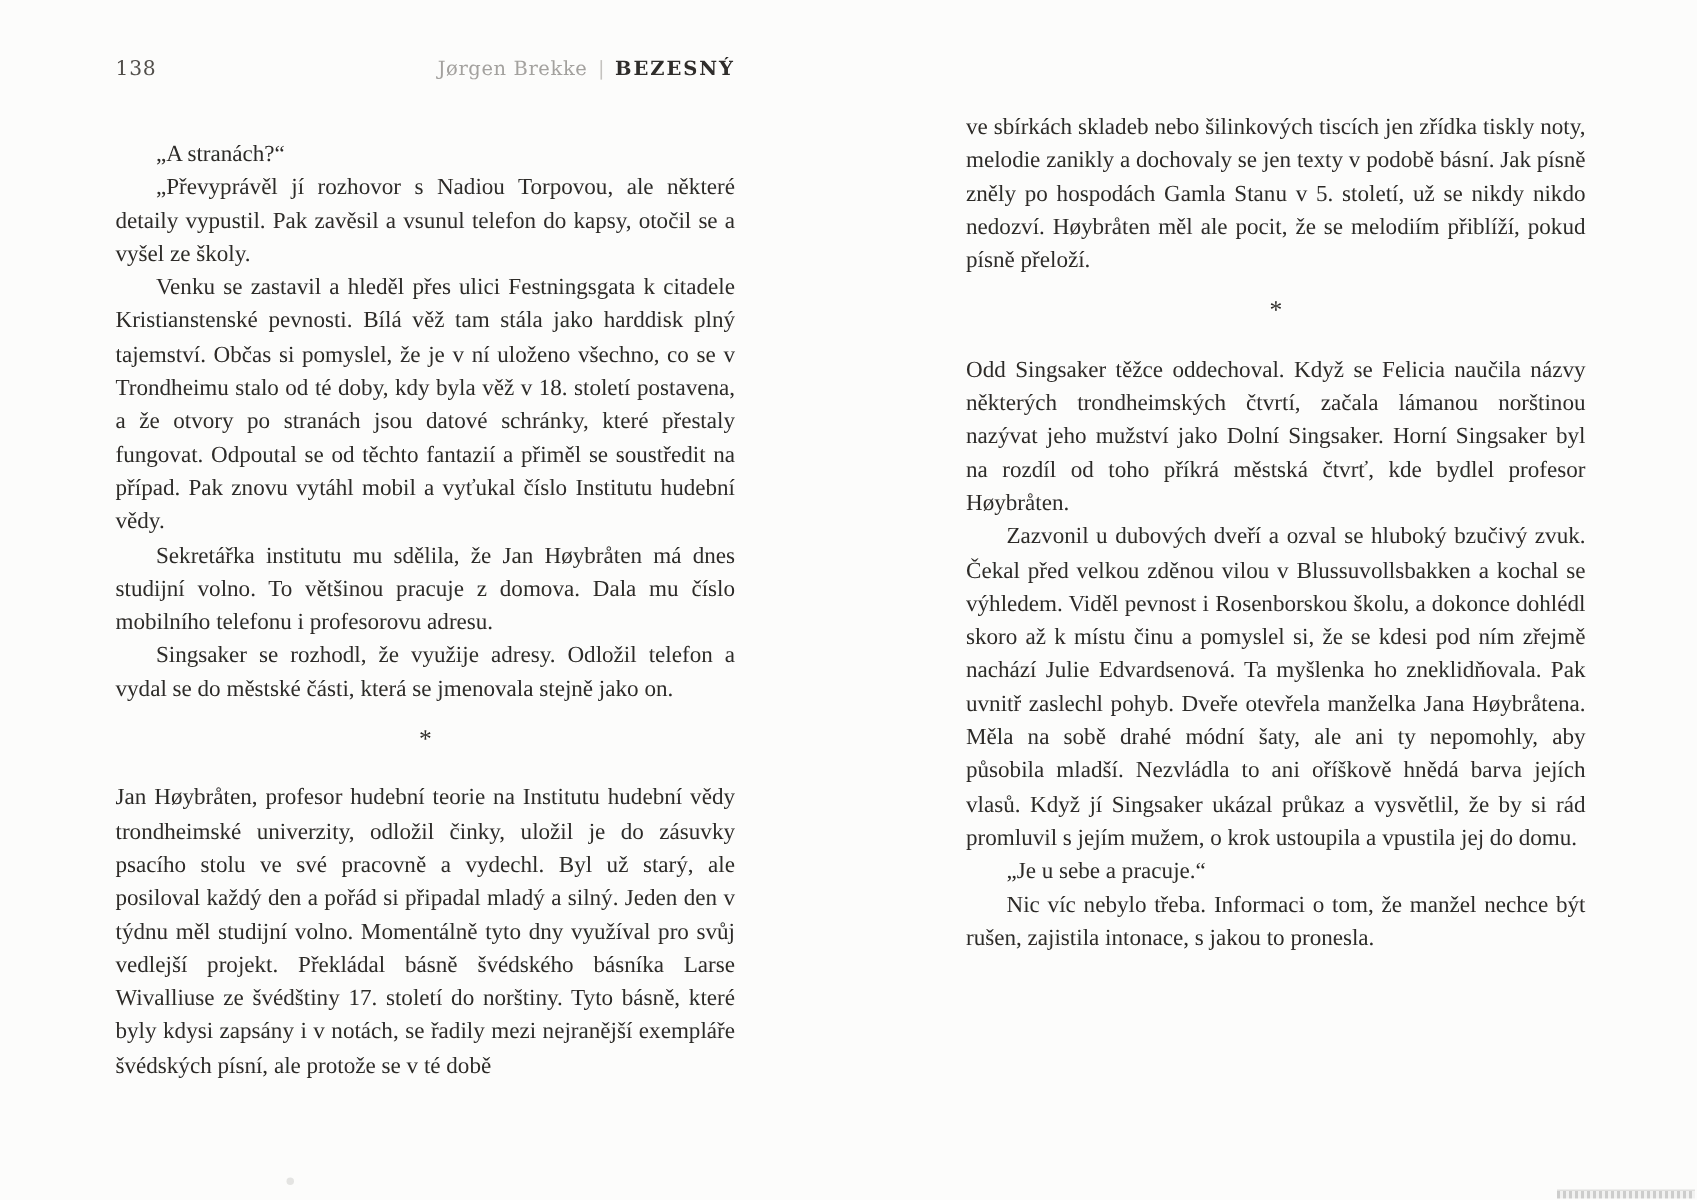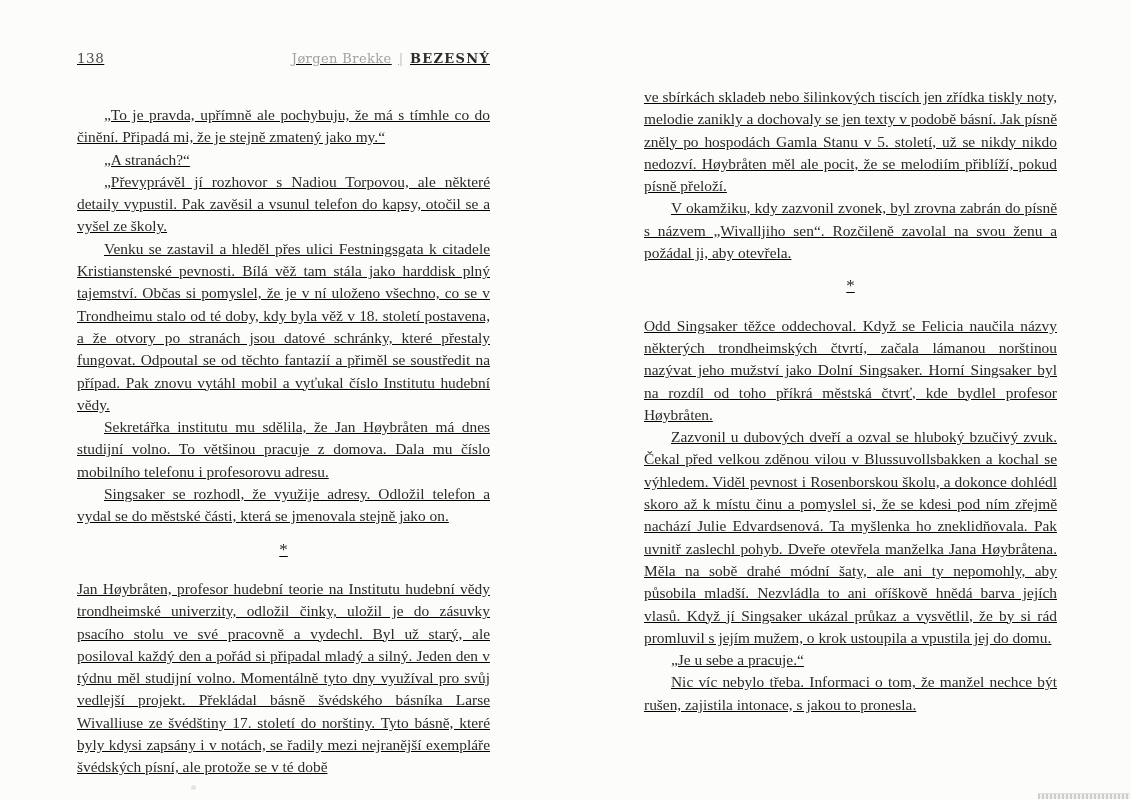--- a/index.html
+++ b/index.html
@@ -11,23 +11,22 @@
     background: #fcfcfb;
   }
   .spread {
     position: relative;
     width: 1131px;
     height: 800px;
     background: #fcfcfb;
   }
   .page {
     position: absolute;
-    top: 50px;
+    top: 38px;
     width: 413px;
-    text-decoration: underline;
   }
   .page.left  { left: 77px; }
   .page.right { left: 644px; }
 
   .running-header {
     display: flex;
     justify-content: space-between;
     align-items: baseline;
     font-family: "DejaVu Serif", serif;
     font-size: 13px;
@@ -106,35 +105,33 @@
 <div class="spread">
 
   <div class="page left">
     <div class="running-header">
       <span class="pagenum">138</span>
       <span class="head-group">
         <span class="author">Jørgen Brekke</span><span class="sep">|</span><span class="title">BEZESNÝ</span>
       </span>
     </div>
     <div class="body-text">
-      <p class="indent">„To je pravda, upřímně ale pochybuju, že má s tímhle co do činění. Připadá mi, že je stejně zmatený jako my.“</p>
       <p class="indent">„A stranách?“</p>
       <p class="indent">„Převyprávěl jí rozhovor s Nadiou Torpovou, ale některé detaily vypustil. Pak zavěsil a vsunul telefon do kapsy, otočil se a vyšel ze školy.</p>
       <p class="indent">Venku se zastavil a hleděl přes ulici Festningsgata k citadele Kristianstenské pevnosti. Bílá věž tam stála jako harddisk plný tajemství. Občas si pomyslel, že je v ní uloženo všechno, co se v Trondheimu stalo od té doby, kdy byla věž v 18. století postavena, a že otvory po stranách jsou datové schránky, které přestaly fungovat. Odpoutal se od těchto fantazií a přiměl se soustředit na případ. Pak znovu vytáhl mobil a vyťukal číslo Institutu hudební vědy.</p>
       <p class="indent">Sekretářka institutu mu sdělila, že Jan Høybråten má dnes studijní volno. To většinou pracuje z domova. Dala mu číslo mobilního telefonu i profesorovu adresu.</p>
       <p class="indent">Singsaker se rozhodl, že využije adresy. Odložil telefon a vydal se do městské části, která se jmenovala stejně jako on.</p>
       <div class="section-break">*</div>
       <p class="noindent">Jan Høybråten, profesor hudební teorie na Institutu hudební vědy trondheimské univerzity, odložil činky, uložil je do zásuvky psacího stolu ve své pracovně a vydechl. Byl už starý, ale posiloval každý den a pořád si připadal mladý a silný. Jeden den v týdnu měl studijní volno. Momentálně tyto dny využíval pro svůj vedlejší projekt. Překládal básně švédského básníka Larse Wivalliuse ze švédštiny 17. století do norštiny. Tyto básně, které byly kdysi zapsány i v notách, se řadily mezi nejranější exempláře švédských písní, ale protože se v té době</p>
     </div>
   </div>
 
   <div class="page right">
     <div class="body-text">
       <p class="noindent">ve sbírkách skladeb nebo šilinkových tiscích jen zřídka tiskly noty, melodie zanikly a dochovaly se jen texty v podobě básní. Jak písně zněly po hospodách Gamla Stanu v 5. století, už se nikdy nikdo nedozví. Høybråten měl ale pocit, že se melodiím přiblíží, pokud písně přeloží.</p>
-      <p class="indent">V okamžiku, kdy zazvonil zvonek, byl zrovna zabrán do písně s názvem „Wivalljiho sen“. Rozčileně zavolal na svou ženu a požádal ji, aby otevřela.</p>
       <div class="section-break">*</div>
       <p class="noindent">Odd Singsaker těžce oddechoval. Když se Felicia naučila názvy některých trondheimských čtvrtí, začala lámanou norštinou nazývat jeho mužství jako Dolní Singsaker. Horní Singsaker byl na rozdíl od toho příkrá městská čtvrť, kde bydlel profesor Høybråten.</p>
       <p class="indent">Zazvonil u dubových dveří a ozval se hluboký bzučivý zvuk. Čekal před velkou zděnou vilou v Blussuvollsbakken a kochal se výhledem. Viděl pevnost i Rosenborskou školu, a dokonce dohlédl skoro až k místu činu a pomyslel si, že se kdesi pod ním zřejmě nachází Julie Edvardsenová. Ta myšlenka ho zneklidňovala. Pak uvnitř zaslechl pohyb. Dveře otevřela manželka Jana Høybråtena. Měla na sobě drahé módní šaty, ale ani ty nepomohly, aby působila mladší. Nezvládla to ani oříškově hnědá barva jejích vlasů. Když jí Singsaker ukázal průkaz a vysvětlil, že by si rád promluvil s jejím mužem, o krok ustoupila a vpustila jej do domu.</p>
       <p class="indent">„Je u sebe a pracuje.“</p>
       <p class="indent">Nic víc nebylo třeba. Informaci o tom, že manžel nechce být rušen, zajistila intonace, s jakou to pronesla.</p>
     </div>
   </div>
 
   <div class="scan-speck"></div>
   <div class="edge-artifact"></div>

